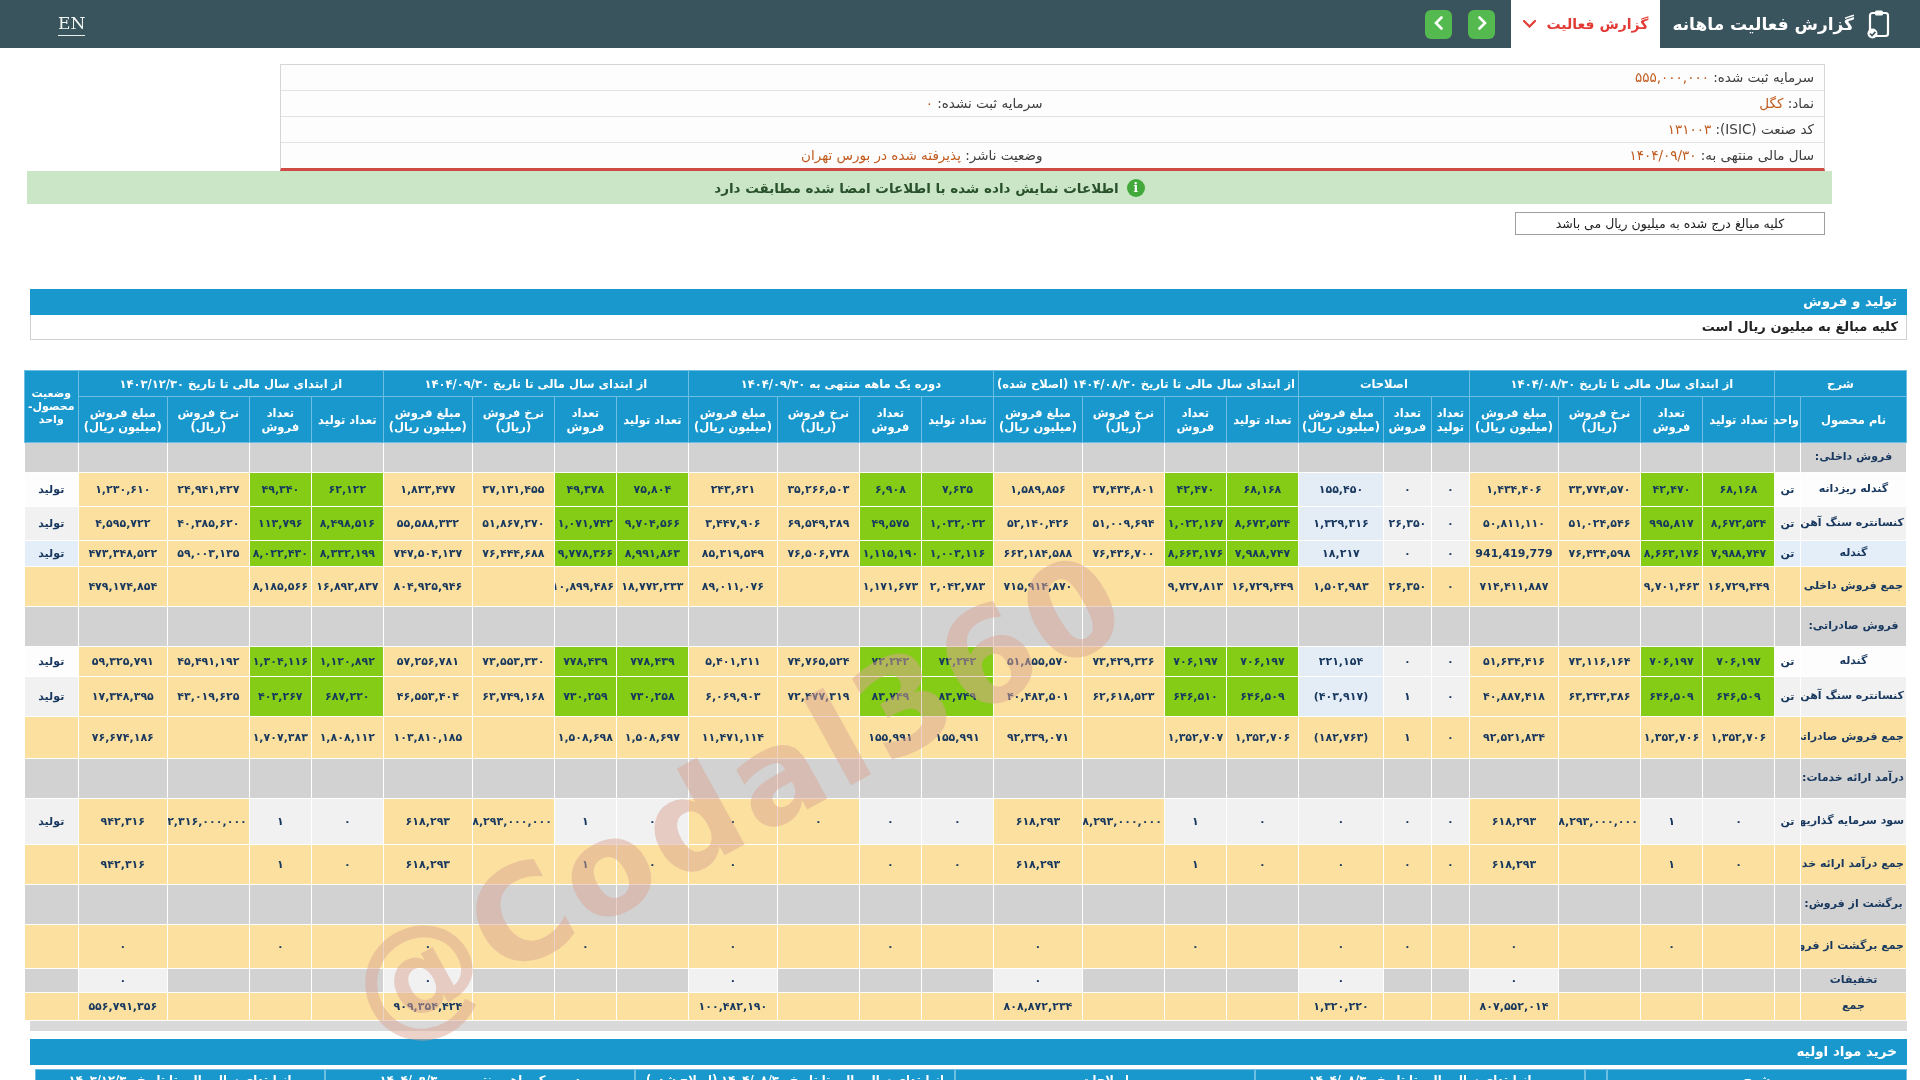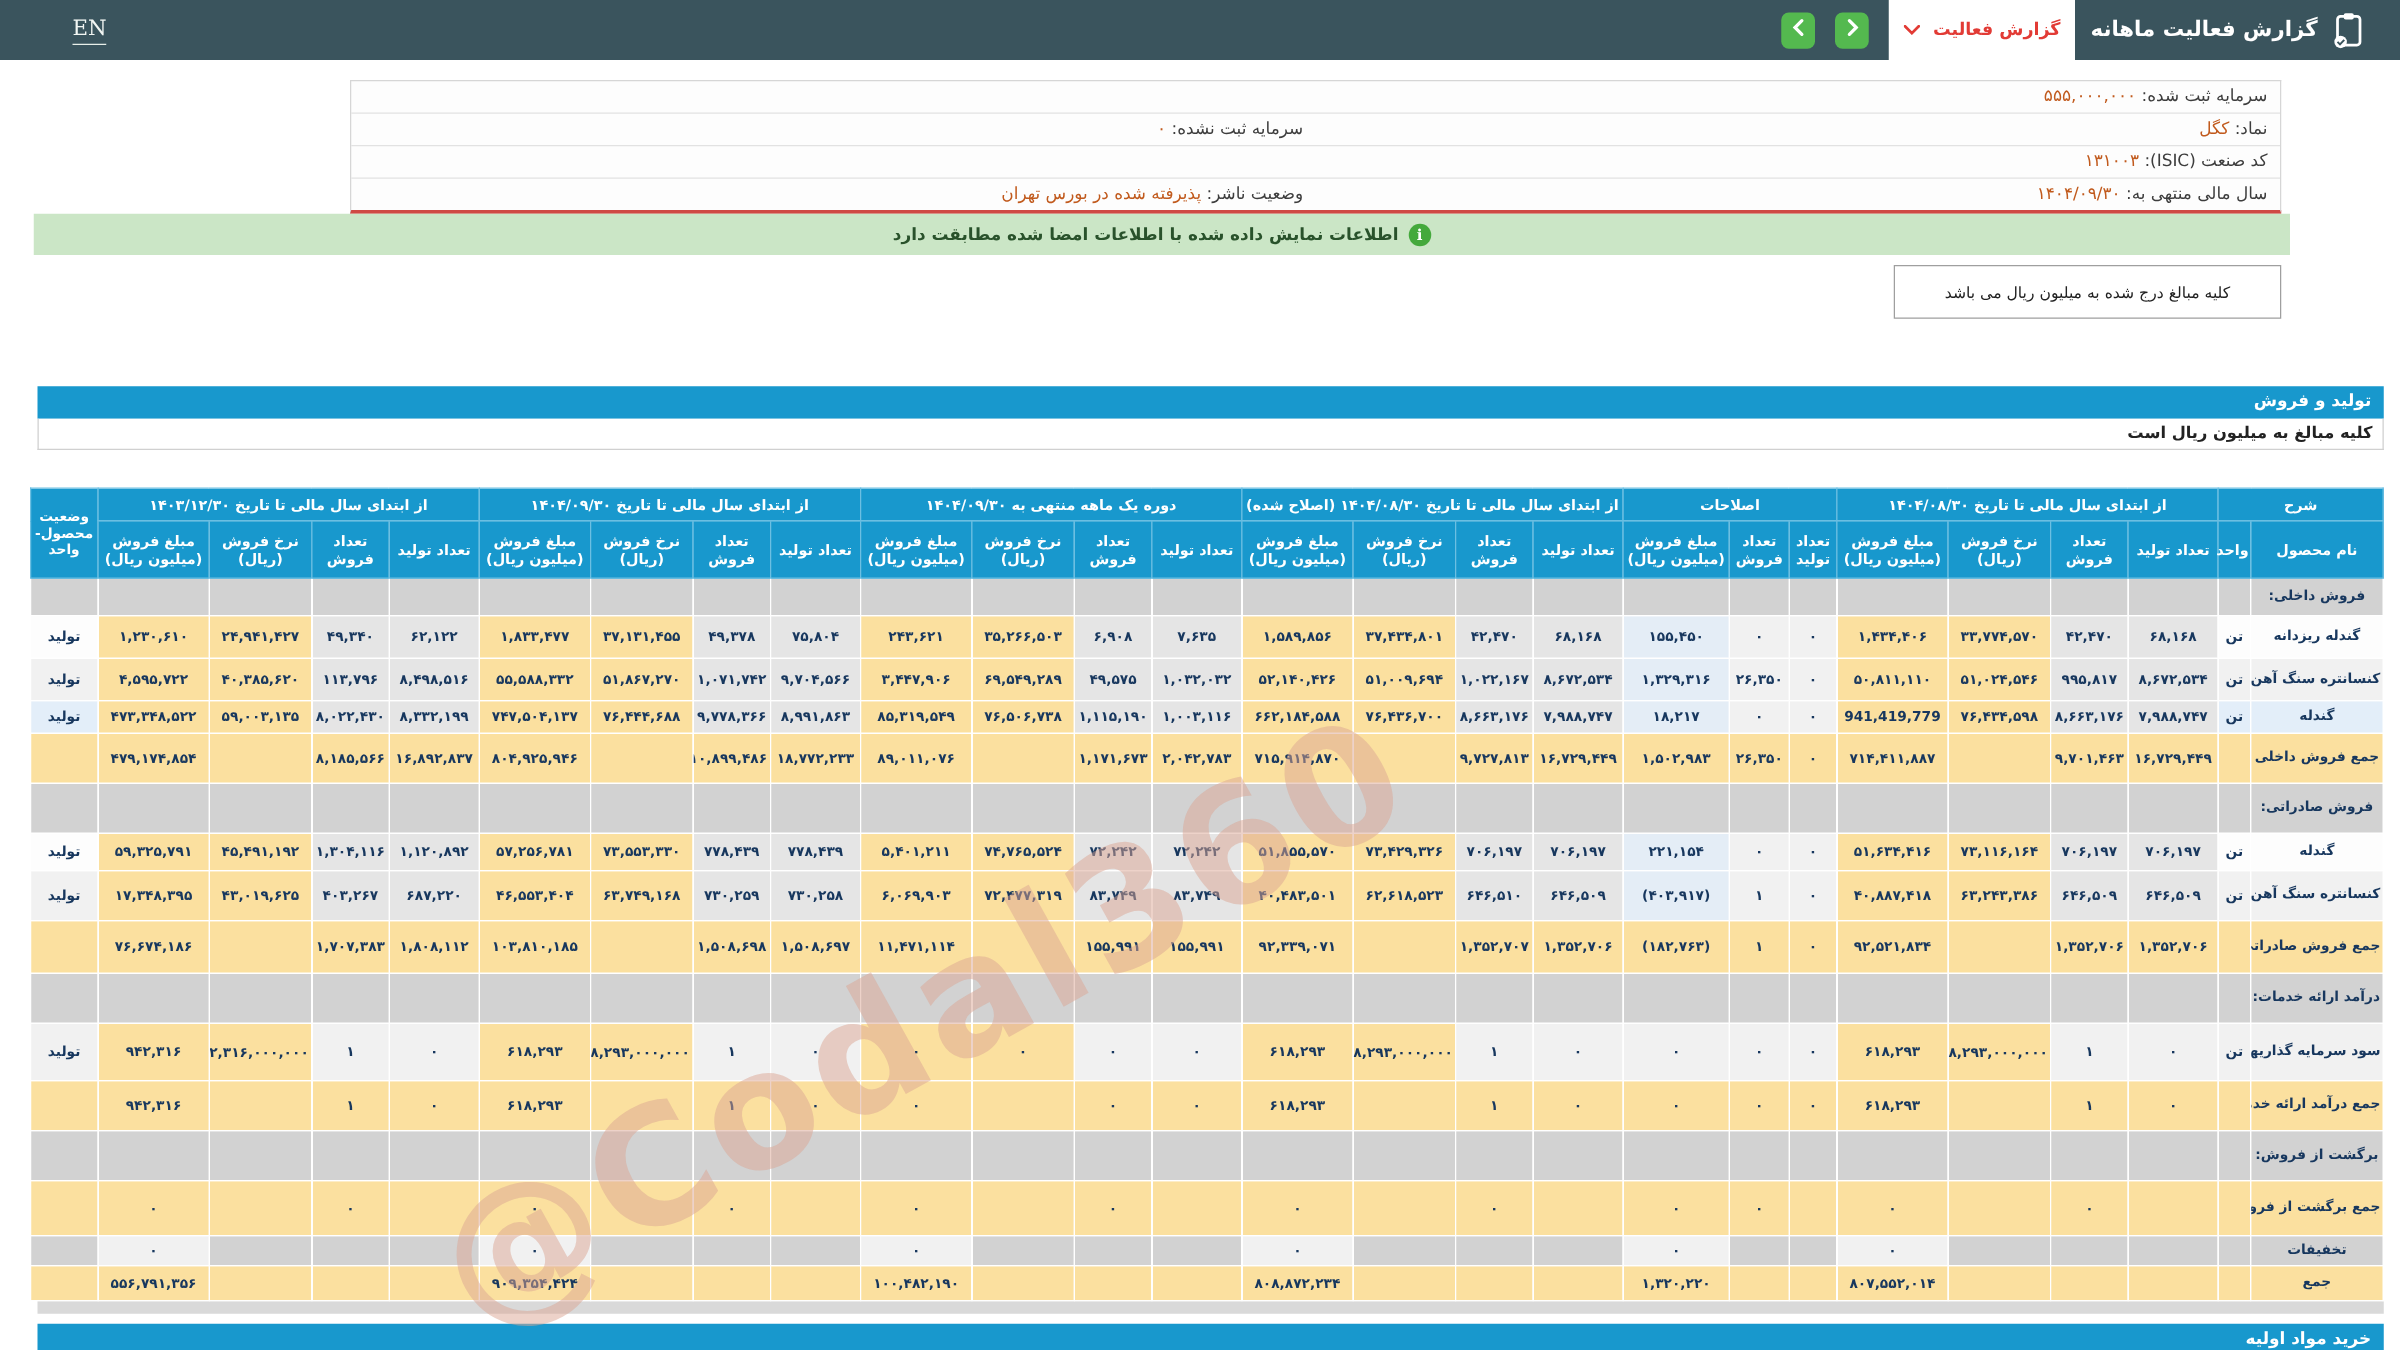--- a/index.html
+++ b/index.html
@@ -27,37 +27,37 @@
   .info-cell .lbl { color:#3d3d3d; }
   .info-cell .val { color:#c15a1d; }
   
   .notice { width:1805px; margin:0 88px 0 auto; height:33px; background:#cbe6c6;
     display:flex; align-items:center; justify-content:center; gap:8px;
     color:#29522b; font-size:13.5px; font-weight:bold; }
   .i-ico { width:18px; height:18px; border-radius:50%; background:#44a93c; color:#fff;
     font-size:12px; font-weight:bold; display:flex; align-items:center; justify-content:center;
     font-family:"DejaVu Serif", serif; }
   .unit-box { width:310px; margin:8px 95px 0 auto; border:1px solid #9f9f9f; background:#fff;
-    padding:13px 10px; font-size:12.5px; color:#222; text-align:center; }
+    padding:3px 10px; font-size:12.5px; color:#222; text-align:center; }
   
   .secbar { width:1877px; margin:54px 13px 0 auto; background:#1898cd; color:#fff;
     font-size:13.5px; font-weight:bold; padding:4px 10px 6px; }
   .secbar.second { margin-top:8px; }
   .noterow { width:1877px; margin:0 13px 0 auto; border:1px solid #d0d0d0; border-top:none;
     background:#fff; padding:4px 8px 5px; font-size:13px; font-weight:bold; color:#222; }
   
   .tbl-wrap { position:relative; width:1877px; margin:30px 13px 0 auto; }
   table.main { width:1877px; border-collapse:collapse; table-layout:fixed; }
   table.main th { background:#1898cd; color:#fff; font-size:11.5px; font-weight:bold;
     border:1px solid #6cbfe2; text-align:center; vertical-align:middle; padding:2px 1px; }
   table.main td { border:1.5px solid #fff; font-size:11px; font-weight:bold; color:#17375e;
     text-align:center; vertical-align:middle; padding:2px 2px; white-space:nowrap;
     overflow:hidden; }
   td.c-yellow { background:#fbe09f; }
-  td.c-blue   { background:#e5e5e5; }
+  td.c-blue   { background:#84cc16; }
   td.c-lblue  { background:#e4edf6; }
   td.c-plain  { background:#f1f1f1; }
   td.c-sec    { background:#d2d2d2; }
   td.base-w   { background:#fdfdfd; }
   td.base-a   { background:#f1f1f1; }
   td.base-h   { background:#e3eef9; }
   td.name-cell { text-align:right; padding-right:5px; color:#2b2b2b; font-weight:normal;
     font-size:12px; white-space:normal; line-height:1.35; }
   td.sec-name { text-align:right; padding-right:5px; color:#17375e; font-weight:bold;
     font-size:12px; white-space:normal; line-height:1.35; }

